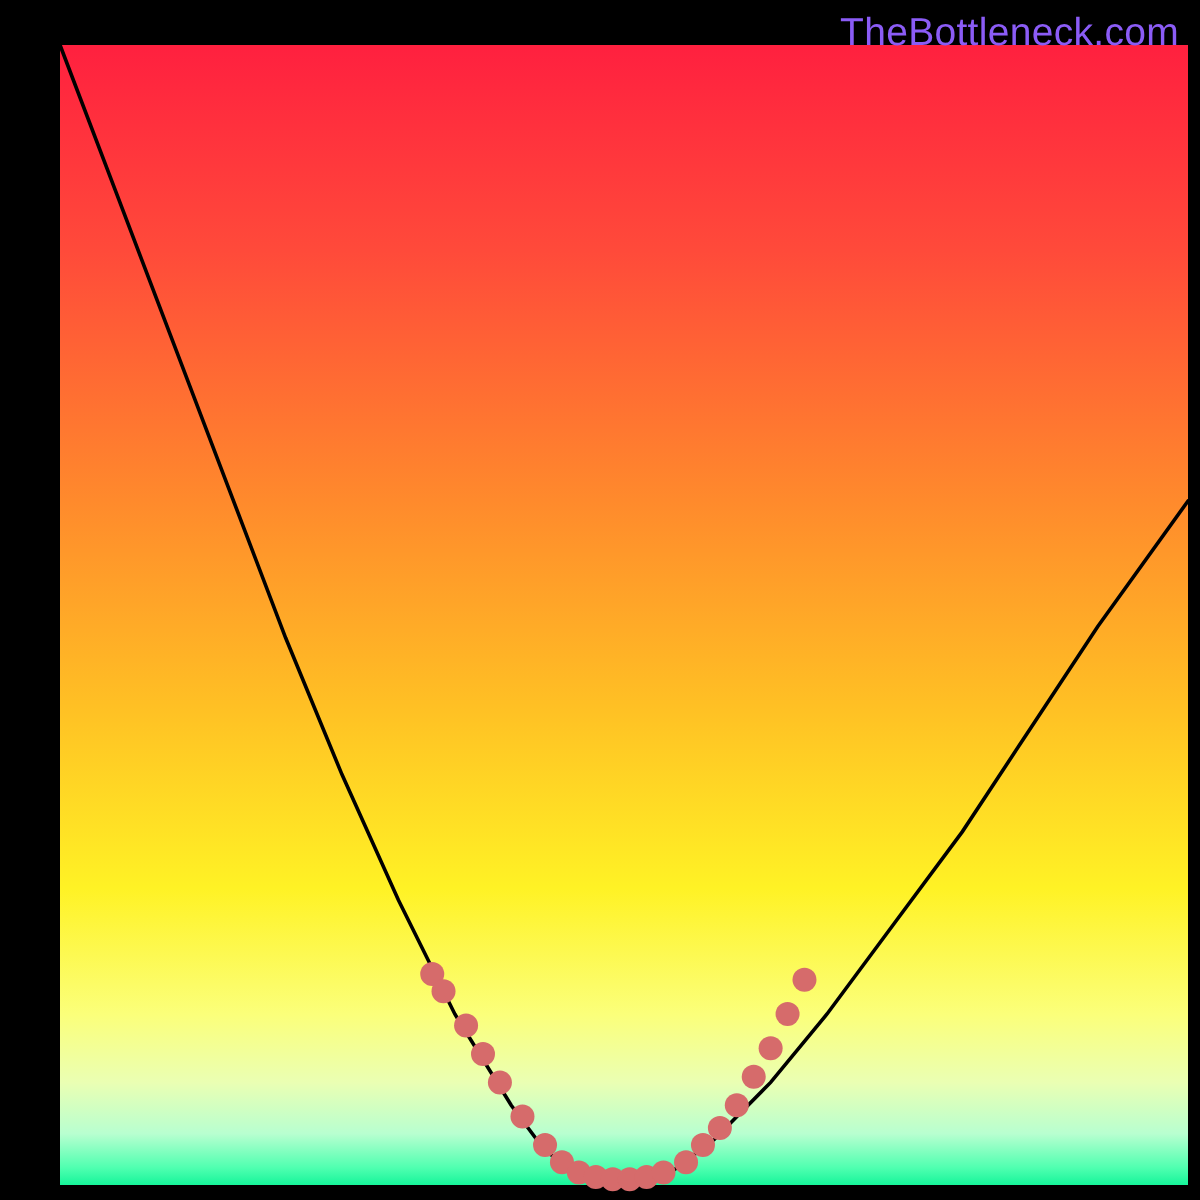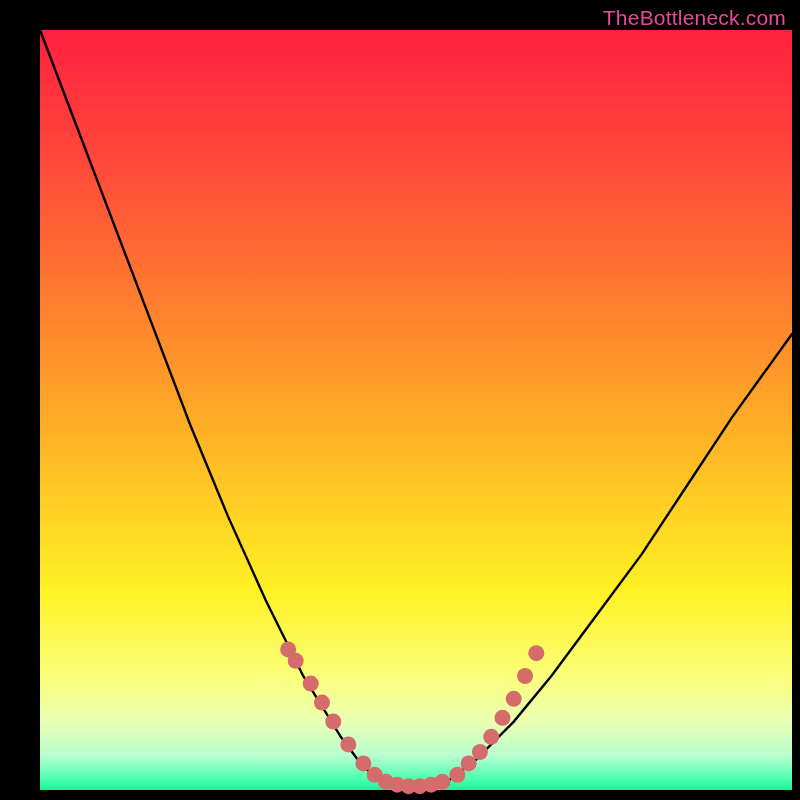--- a/index.html
+++ b/index.html
@@ -15,22 +15,22 @@
     position: absolute;
     left: 0;
     top: 0;
     width: 800px;
     height: 800px;
   }
   .watermark {
     position: absolute;
     top: 6px;
     right: 14px;
-    font-size: 21px;
-    color: #ec4899;
+    font-size: 26px;
+    color: #8b5cf6;
     font-weight: 500;
     letter-spacing: 0.2px;
   }
 </style>
 </head>
 <body>
 
 <svg class="canvas" viewBox="0 0 800 800" preserveAspectRatio="none">
   <defs>
     <linearGradient id="bg-grad" x1="0" y1="0" x2="0" y2="1">

